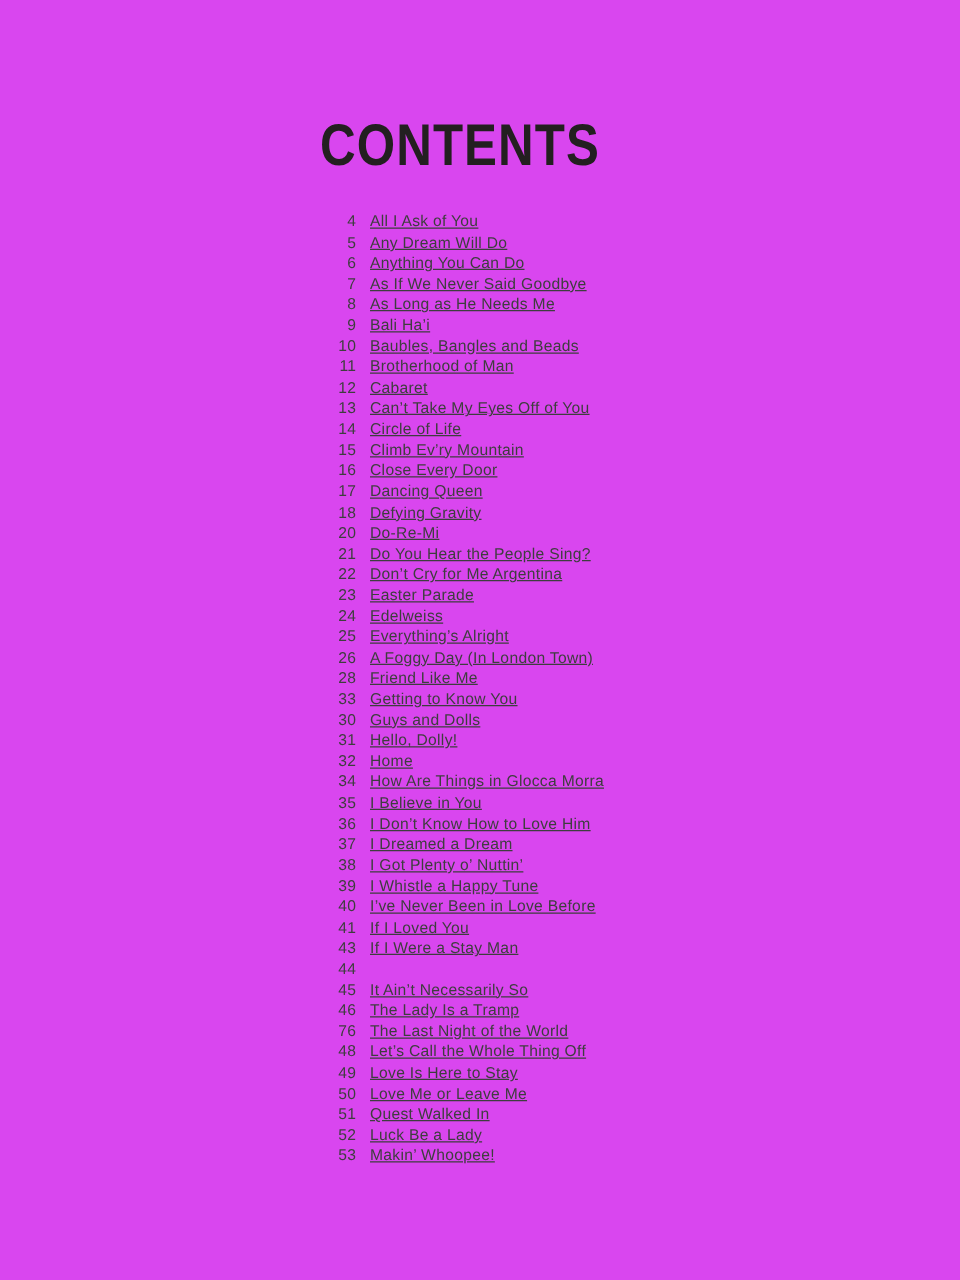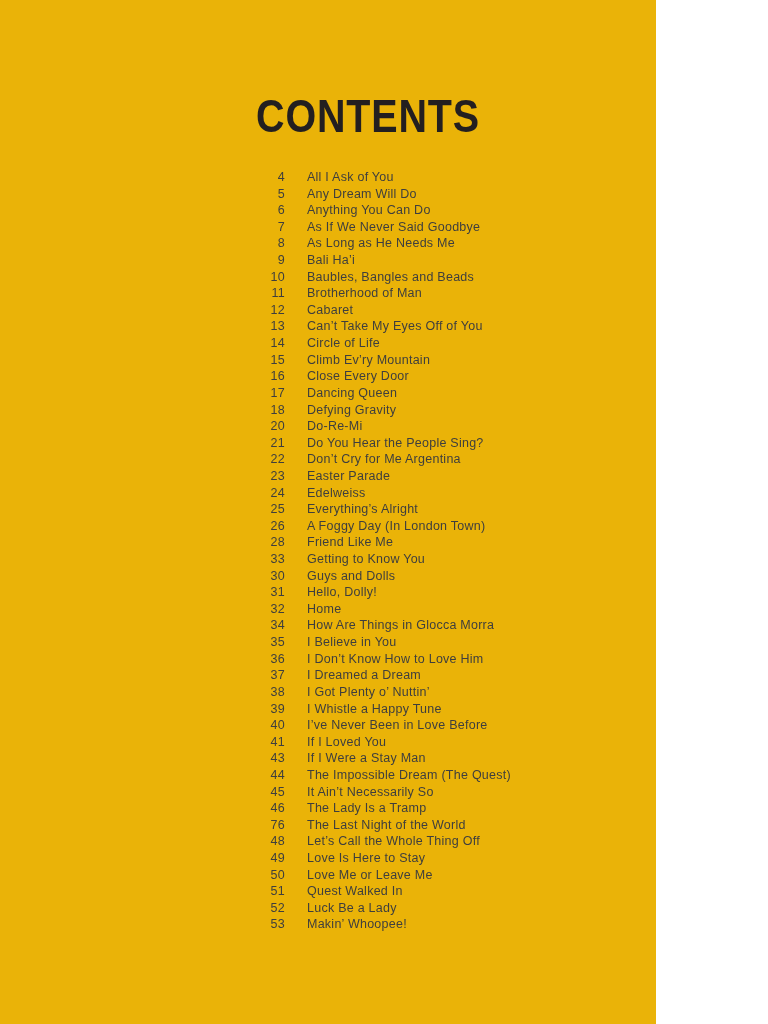--- a/index.html
+++ b/index.html
@@ -1,21 +1,21 @@
 <!DOCTYPE html>
 <html><head>
 <meta charset="utf-8">
 <style>
   * { margin: 0; padding: 0; box-sizing: border-box; }
   html, body { background: #ffffff; }
   .page {
     position: relative;
-    width: 656px;
+    width: 768px;
     height: 1024px;
-    background: #eab308;
+    background: #d946ef;
     overflow: hidden;
     font-family: "Liberation Sans", sans-serif;
   }
   .title {
     position: absolute;
     top: 88px;
     left: 368px;
     transform: translateX(-50%) scaleX(0.84);
     transform-origin: center top;
     font-family: "Liberation Sans", sans-serif;
@@ -40,21 +40,22 @@
     letter-spacing: 0.25px;
     color: #3e3e3e;
     white-space: nowrap;
   }
   .toc-num {
     width: 33px;
     text-align: right;
     flex: 0 0 33px;
   }
   .toc-title {
-    margin-left: 22px;
+    margin-left: 11px;
+    text-decoration: underline;
   }
 </style>
 </head>
 <body>
 
 <div class="page">
   <h1 class="title">CONTENTS</h1>
 
   <div class="toc">
       <div class="toc-row">
@@ -196,21 +197,20 @@
       <div class="toc-row">
         <span class="toc-num">41</span>
         <span class="toc-title">If I Loved You</span>
       </div>
       <div class="toc-row">
         <span class="toc-num">43</span>
         <span class="toc-title">If I Were a Stay Man</span>
       </div>
       <div class="toc-row">
         <span class="toc-num">44</span>
-        <span class="toc-title">The Impossible Dream (The Quest)</span>
       </div>
       <div class="toc-row">
         <span class="toc-num">45</span>
         <span class="toc-title">It Ain’t Necessarily So</span>
       </div>
       <div class="toc-row">
         <span class="toc-num">46</span>
         <span class="toc-title">The Lady Is a Tramp</span>
       </div>
       <div class="toc-row">

